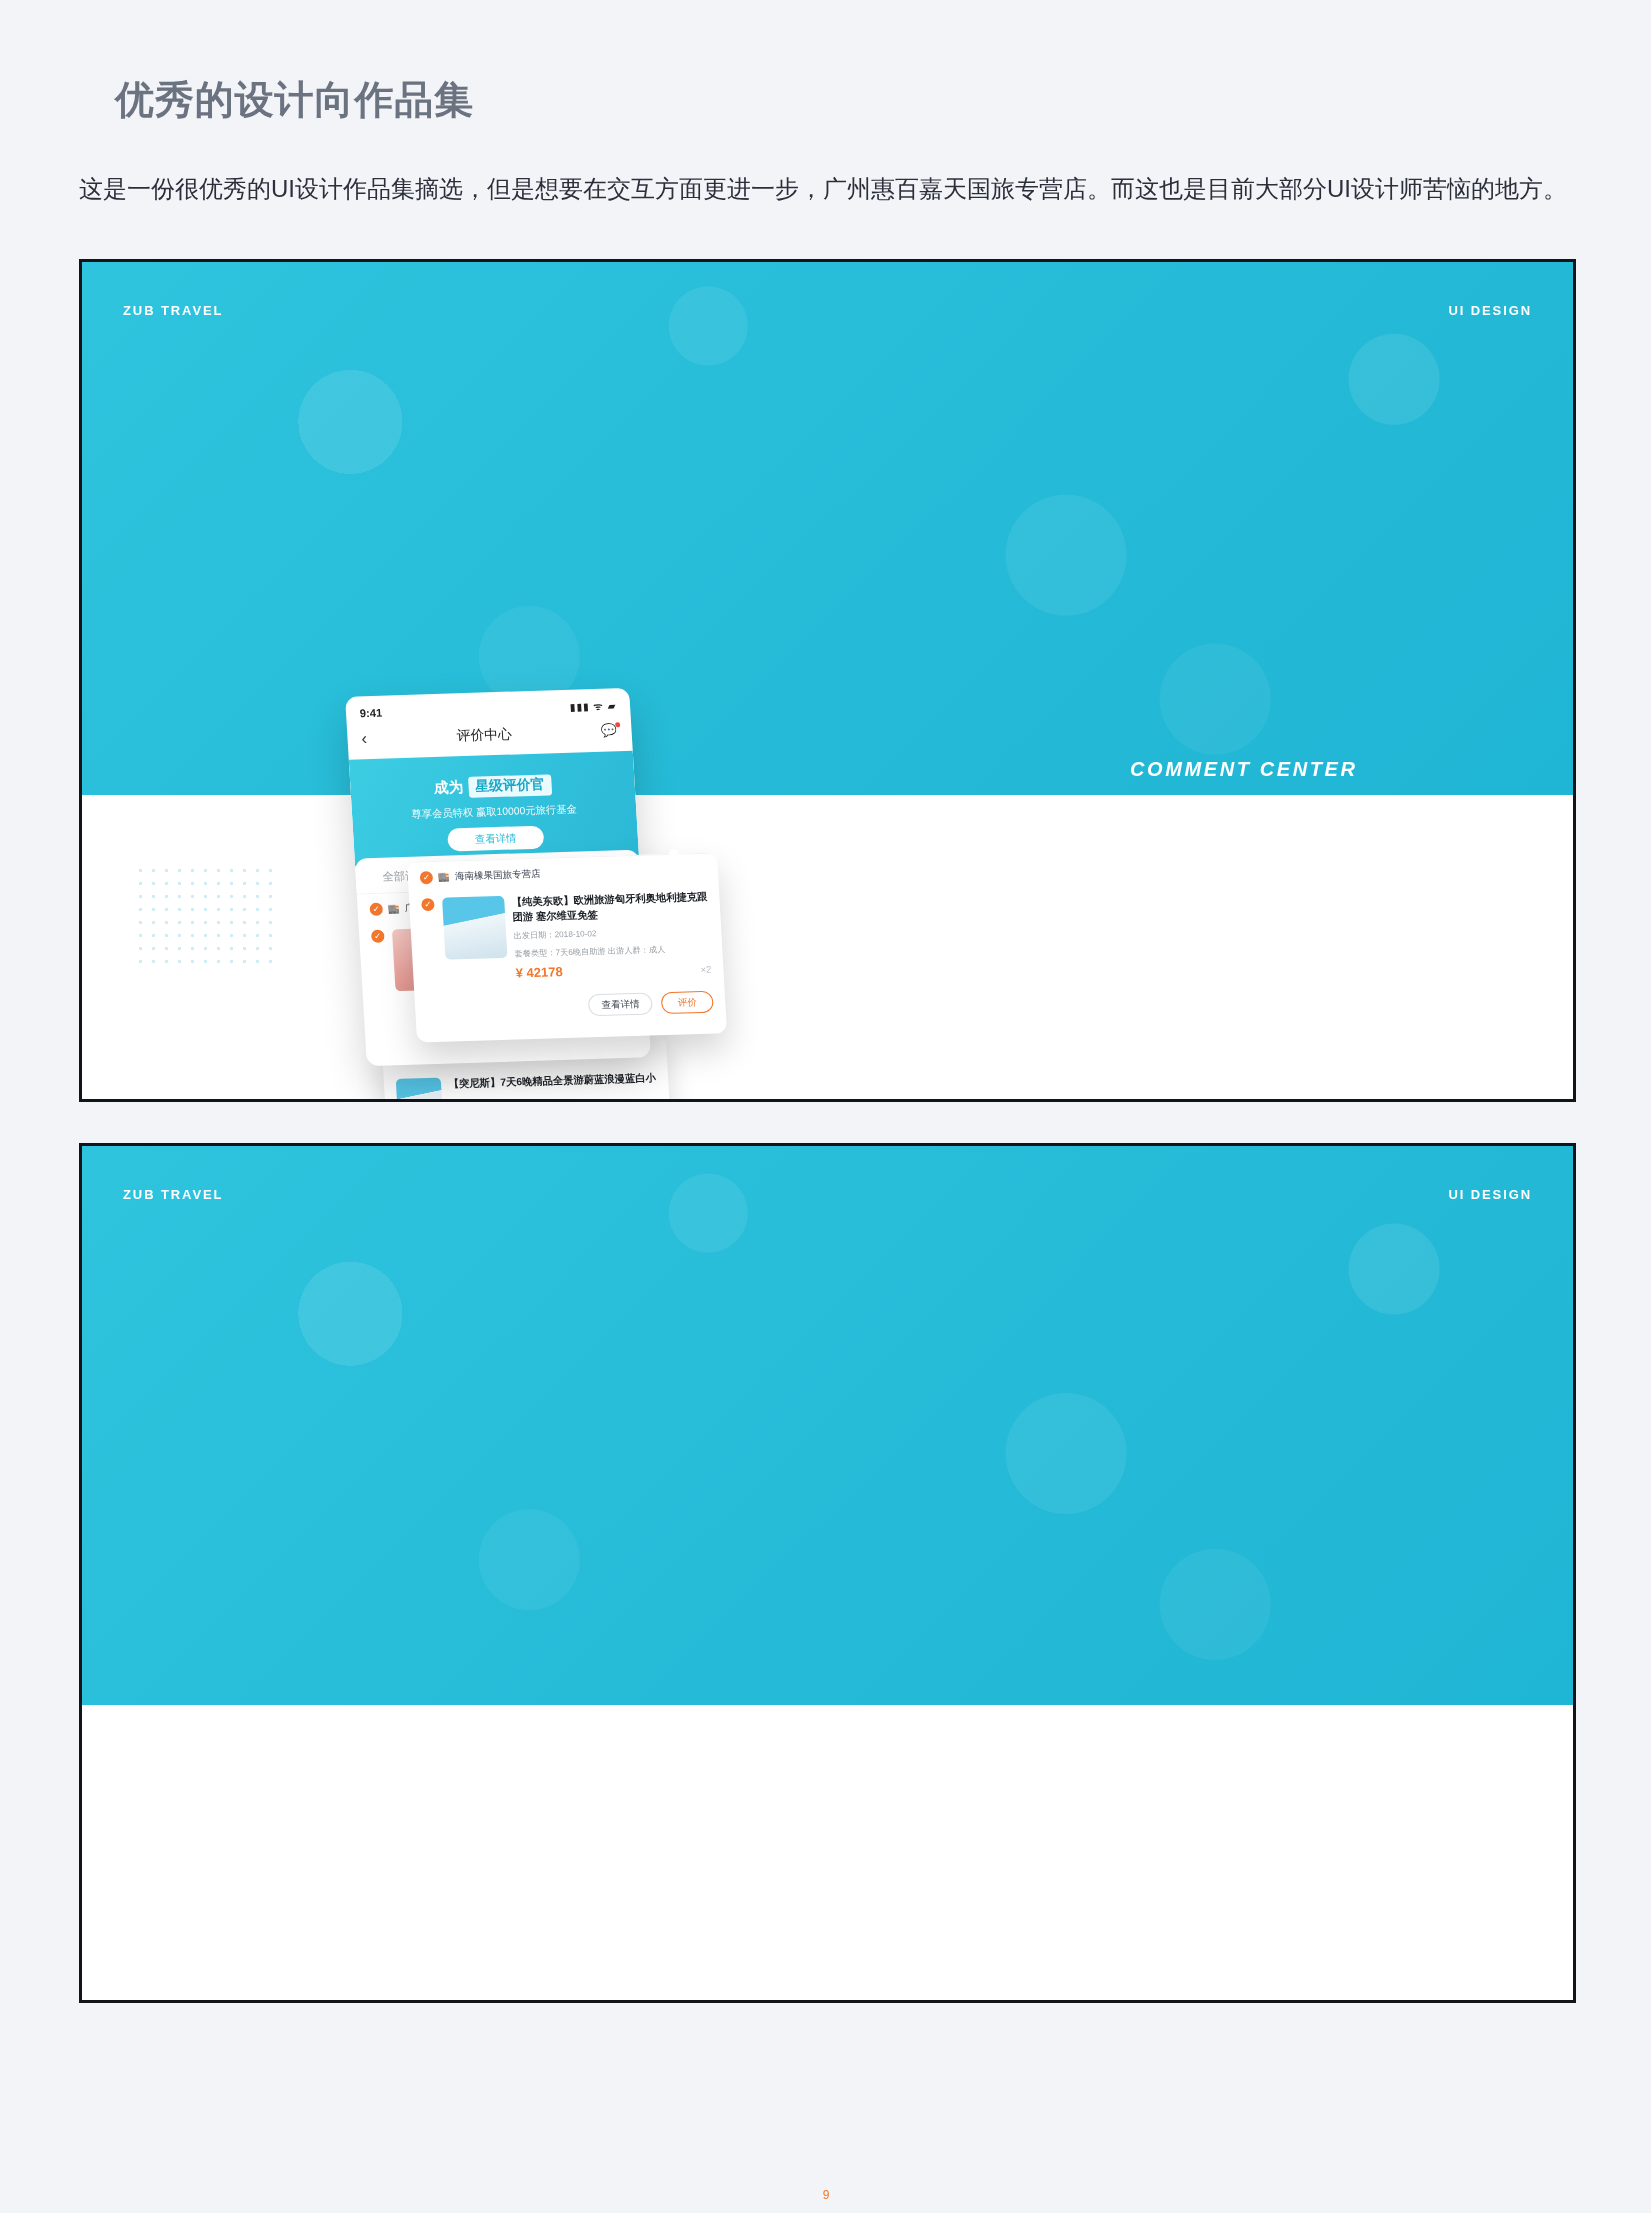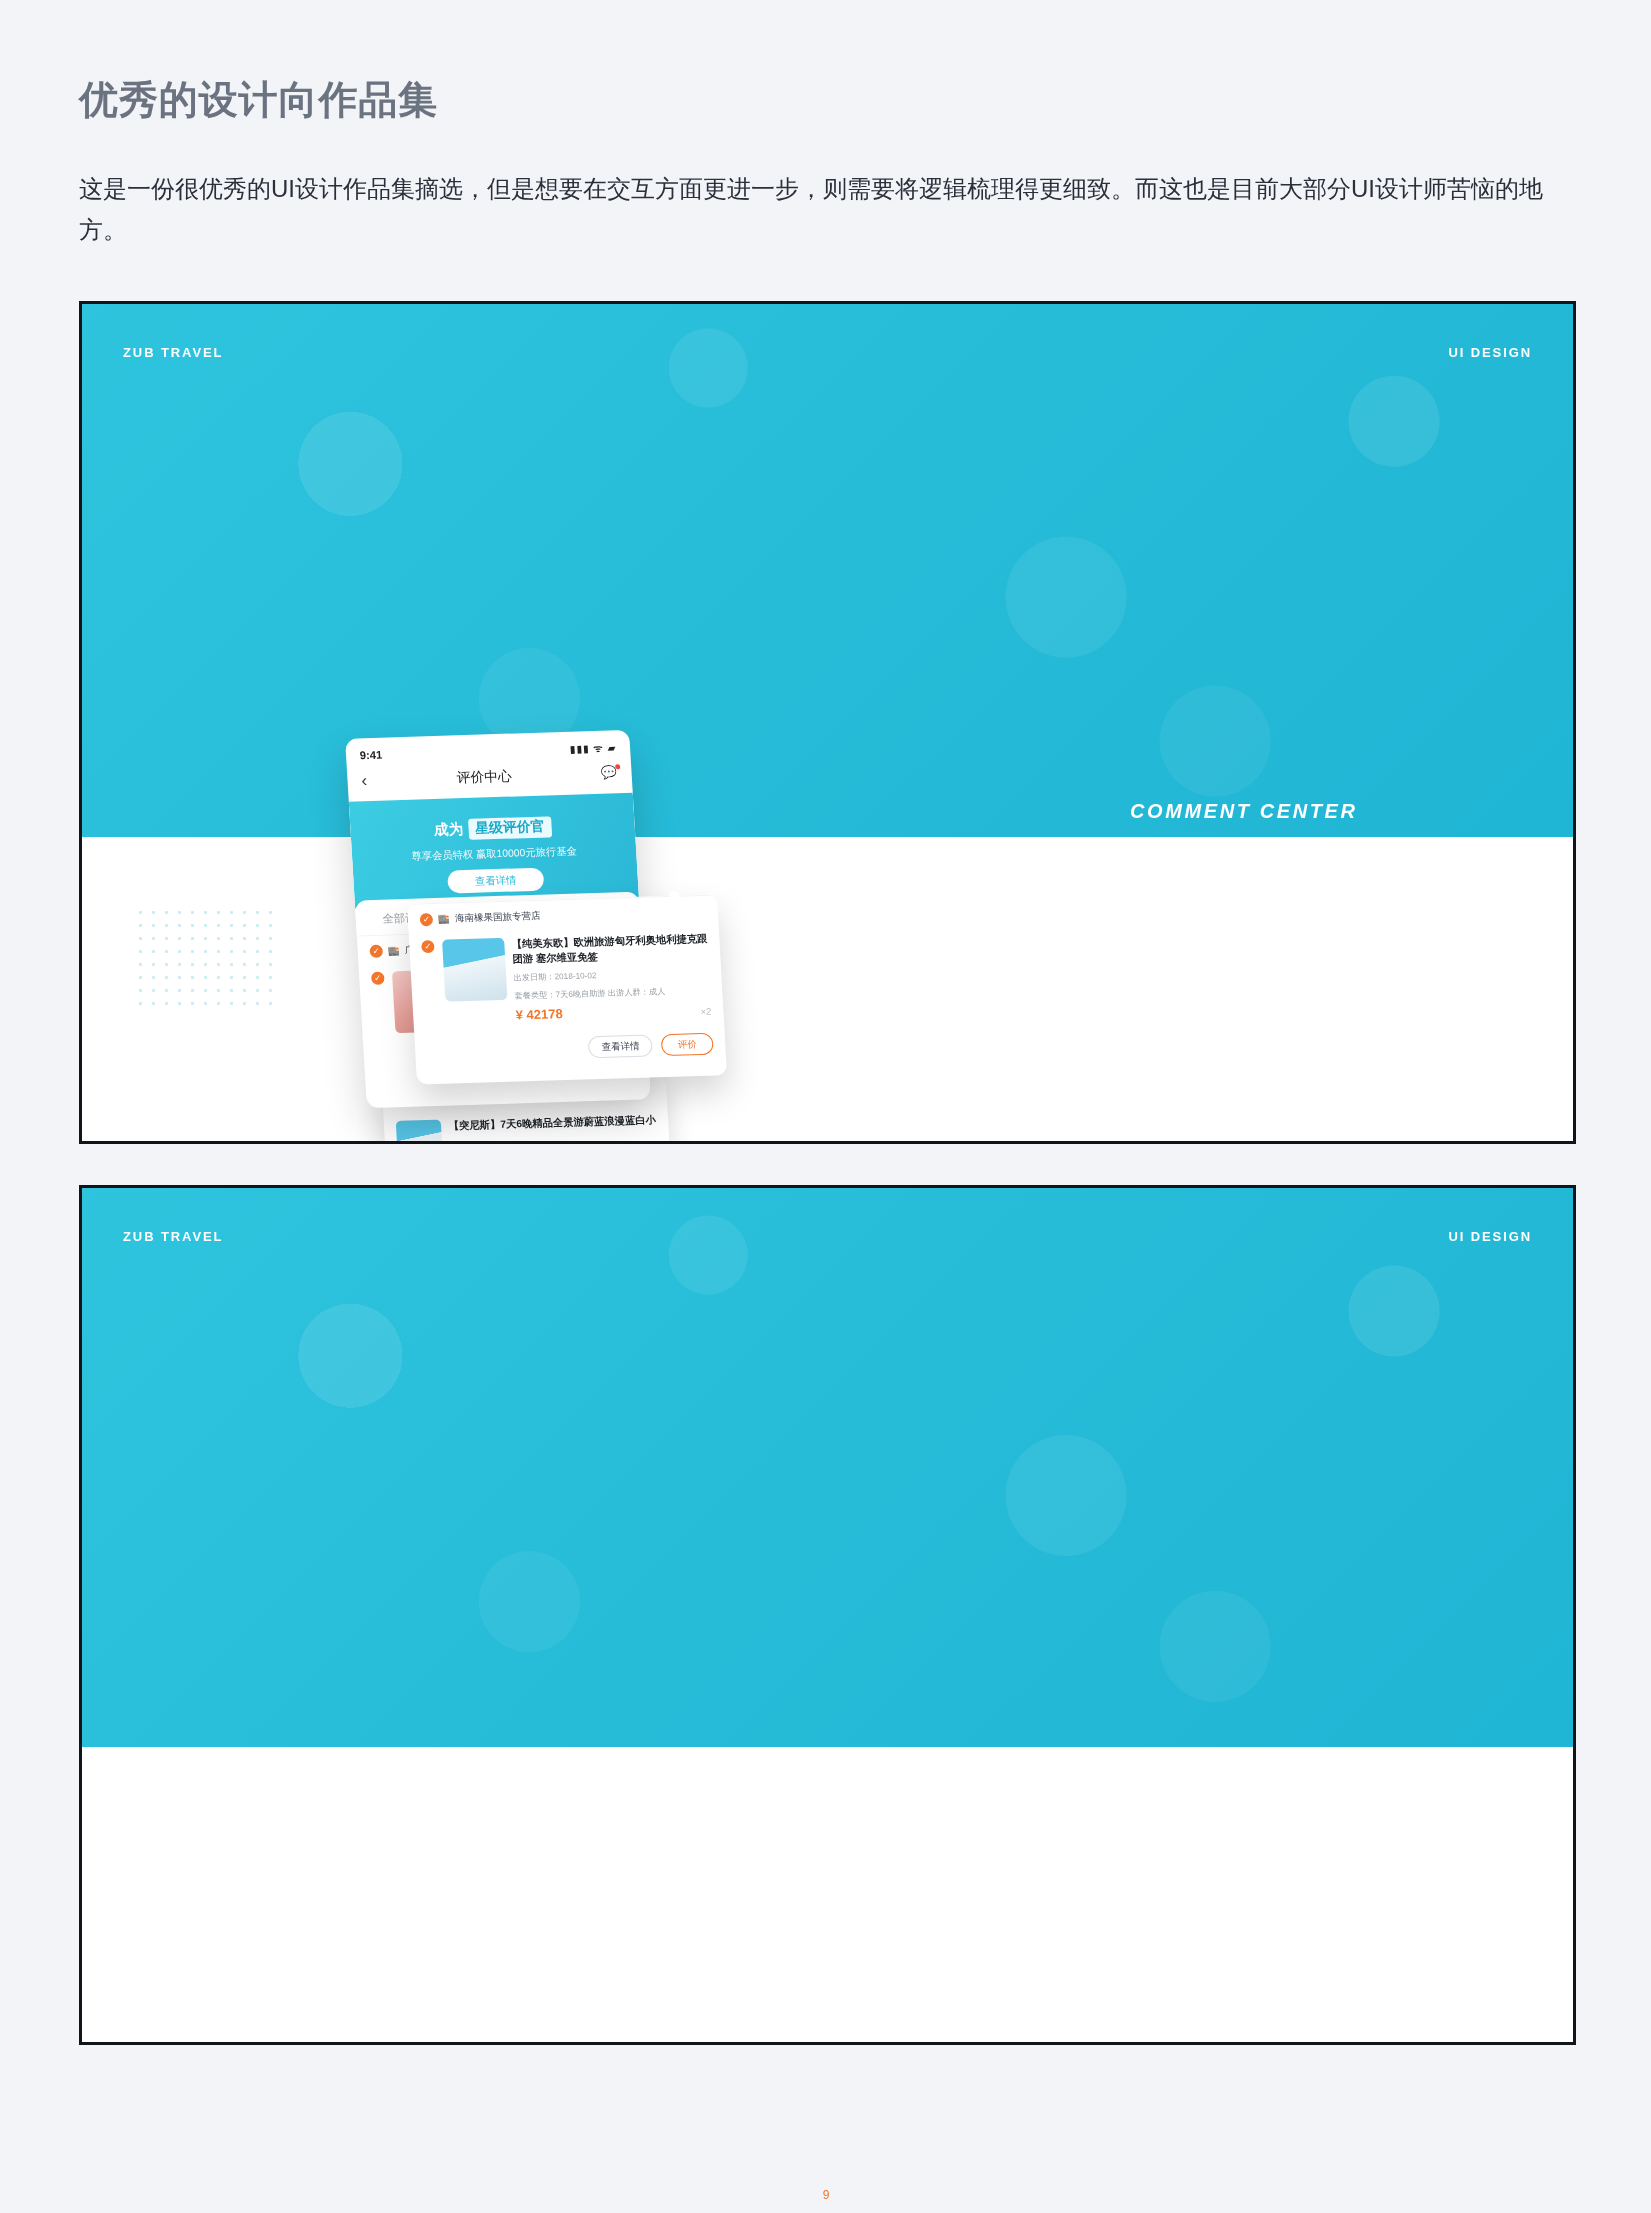--- a/index.html
+++ b/index.html
@@ -8,20 +8,21 @@
     background: #f2f4f8;
     font-family: "Liberation Sans", "DejaVu Sans", sans-serif;
   }
   body { width: 1652px; min-height: 2214px; position: relative; }
 
   
   .page-head { padding: 73px 0 0 79px; }
   .page-title {
     font-size: 39px; font-weight: bold; color: #6b7280;
     letter-spacing: 0.9px;
+    margin-left: 36px;
   }
   .page-para {
     margin-top: 41px; width: 1497px;
     font-size: 24px; line-height: 1.72; color: #2b2f3a;
   }
 
   
   .slide {
     position: relative; margin: 0 0 0 79px; width: 1497px;
     border: 3.4px solid #111418; background: #ffffff; overflow: hidden;
@@ -184,21 +185,21 @@
   .page-num {
     position: absolute; left: 50%; transform: translateX(-50%);
     bottom: 12px; font-size: 12px; color: #f2762b;
   }
 </style>
 </head>
 <body>
 
 <div class="page-head">
   <div class="page-title">优秀的设计向作品集</div>
-  <div class="page-para">这是一份很优秀的UI设计作品集摘选，但是想要在交互方面更进一步，则需要将逻辑梳理得更细致。而这也是目前大部分UI设计师苦恼的地方。</div>
+  <div class="page-para">这是一份很优秀的UI设计作品集摘选，但是想要在交互方面更进一步，广州惠百嘉天国旅专营店。而这也是目前大部分UI设计师苦恼的地方。</div>
 </div>
 
 <div class="slide slide-1">
   <div class="teal-band b1"></div>
 
   <div class="brand-left">ZUB TRAVEL</div>
   <div class="brand-right">UI DESIGN</div>
 
   <div class="dotgrid" style="left:52px; top:602px; width:146px; height:103px;"></div>
 

